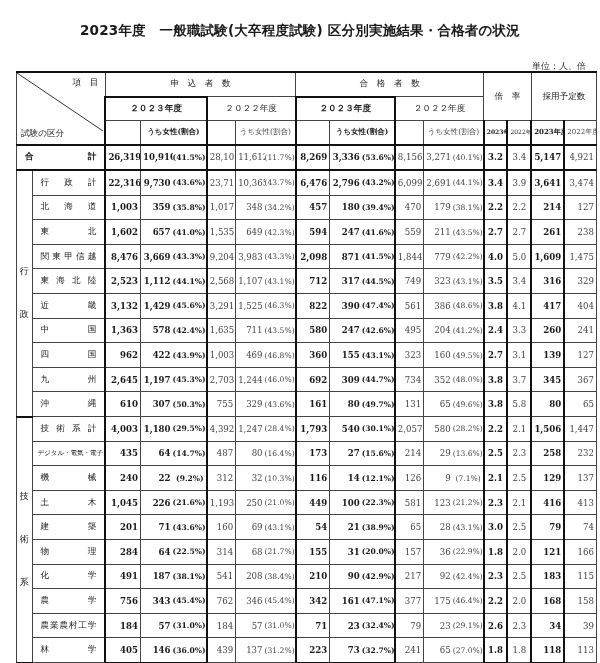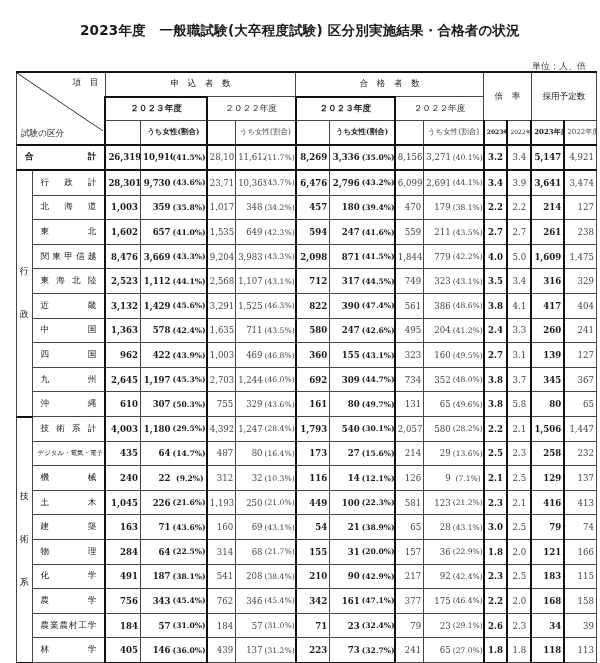--- a/index.html
+++ b/index.html
@@ -98,39 +98,39 @@
           </div>
         </td>
   <td class="num thick-l thick-b">26,319</td>
   <td class="num dash-l thick-b" style="border-right:none">10,910</td>
   <td class="num pct thick-r thick-b" style="border-left:none;padding-left:0">(41.5%)</td>
   <td class="numl thick-b">28,103</td>
   <td class="numl dash-l thick-b" style="border-right:none">11,612</td>
   <td class="numl pct thick-b" style="border-left:none;padding-left:0">(11.7%)</td>
   <td class="num thick-l thick-b">8,269</td>
   <td class="num dash-l thick-b" style="border-right:none">3,336</td>
-  <td class="num pct thick-r thick-b" style="border-left:none;padding-left:0">(35.0%)</td>
+  <td class="num pct thick-r thick-b" style="border-left:none;padding-left:0">(53.6%)</td>
   <td class="numl thick-b">8,156</td>
   <td class="numl dash-l thick-b" style="border-right:none">3,271</td>
   <td class="numl pct thick-b" style="border-left:none;padding-left:0">(40.1%)</td>
   <td class="num c thick-l thick-r thick-b">3.2</td>
   <td class="numl c thick-b">3.4</td>
   <td class="num thick-l thick-r thick-b">5,147</td>
   <td class="numl thick-b">4,921</td>
 </tr>
       <tr class="row">
         <td rowspan="10" class="side thick-b">行<br><br><br><br>政</td>
         <td class="dash-l dash-b">
           <div class="label">
             <span>行</span>
             <span>政</span>
             <span>計</span>
           </div>
         </td>
-  <td class="num thick-l dash-b">28,301</td>
+  <td class="num thick-l dash-b">22,316</td>
   <td class="num dash-l dash-b" style="border-right:none">9,730</td>
   <td class="num pct thick-r dash-b" style="border-left:none;padding-left:0">(43.6%)</td>
   <td class="numl dash-b">23,711</td>
   <td class="numl dash-l dash-b" style="border-right:none">10,365</td>
   <td class="numl pct dash-b" style="border-left:none;padding-left:0">(43.7%)</td>
   <td class="num thick-l dash-b">6,476</td>
   <td class="num dash-l dash-b" style="border-right:none">2,796</td>
   <td class="num pct thick-r dash-b" style="border-left:none;padding-left:0">(43.2%)</td>
   <td class="numl dash-b">6,099</td>
   <td class="numl dash-l dash-b" style="border-right:none">2,691</td>
@@ -458,21 +458,21 @@
   <td class="num thick-l thick-r">416</td>
   <td class="numl">413</td>
 </tr>
       <tr class="row">
         <td class="dash-l">
           <div class="label">
             <span>建</span>
             <span>築</span>
           </div>
         </td>
-  <td class="num thick-l">163</td>
+  <td class="num thick-l">201</td>
   <td class="num dash-l" style="border-right:none">71</td>
   <td class="num pct thick-r" style="border-left:none;padding-left:0">(43.6%)</td>
   <td class="numl">160</td>
   <td class="numl dash-l" style="border-right:none">69</td>
   <td class="numl pct" style="border-left:none;padding-left:0">(43.1%)</td>
   <td class="num thick-l">54</td>
   <td class="num dash-l" style="border-right:none">21</td>
   <td class="num pct thick-r" style="border-left:none;padding-left:0">(38.9%)</td>
   <td class="numl">65</td>
   <td class="numl dash-l" style="border-right:none">28</td>

